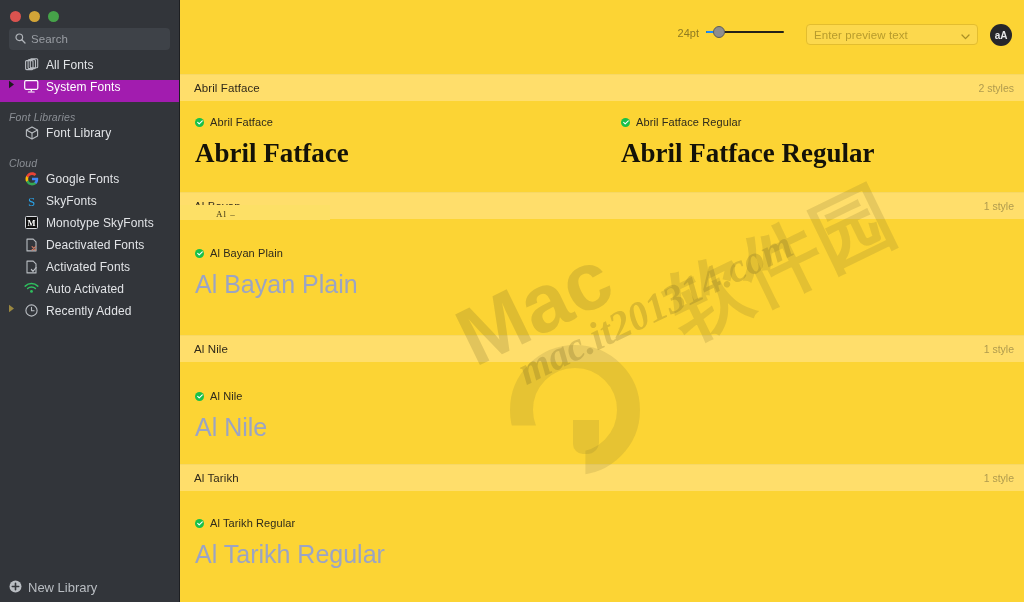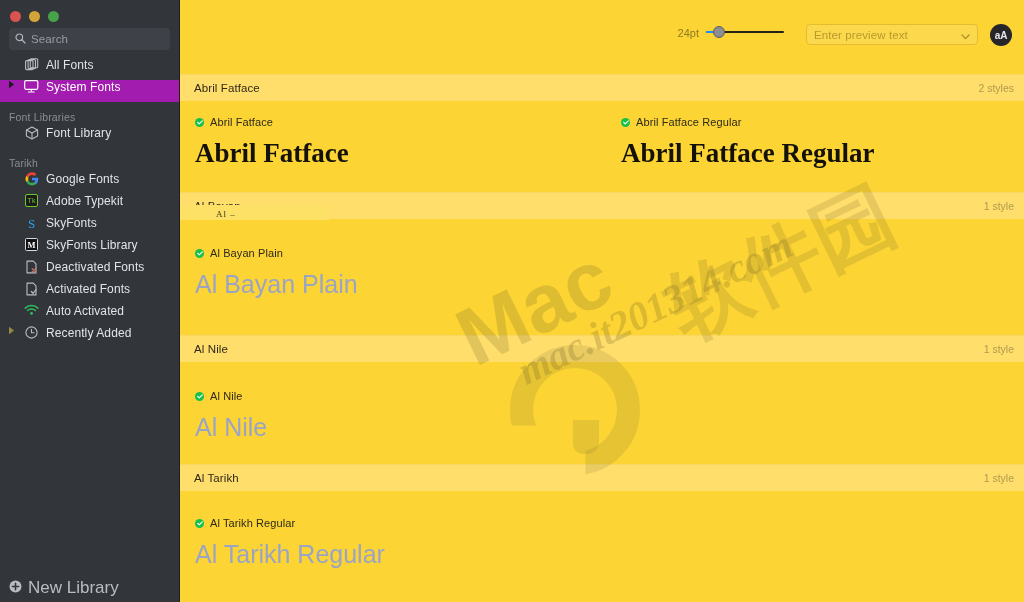--- a/index.html
+++ b/index.html
@@ -82,32 +82,33 @@
     white-space: nowrap;
     letter-spacing: .1px;
   }
   .nav-row.selected .nav-label { color: #ffffff; }
 
   .nav-group-title {
     font-size: 10.5px;
     color: #8b8f95;
     padding: 9px 0 3px 9px;
     letter-spacing: .15px;
+    font-style: italic;
   }
 
   .sidebar-footer {
     height: 29px;
     flex: 0 0 29px;
     display: flex;
     align-items: center;
     gap: 6px;
     padding-left: 9px;
     background: #32353a;
   }
-  .footer-label { font-size: 17px; color: #b9bdc2; }
+  .footer-label { font-size: 13px; color: #b9bdc2; }
 
   
   .main {
     flex: 1 1 auto;
     height: 602px;
     background: #fcd434;
     position: relative;
     overflow: hidden;
   }
 
@@ -390,65 +391,55 @@
         <span class="nav-icon">
           <svg width="14" height="14" viewBox="0 0 14 14">
             <path d="M7 0.9 L12.6 3.9 L12.6 10.1 L7 13.1 L1.4 10.1 L1.4 3.9 Z" fill="none" stroke="#b9bdc2" stroke-width="1.1" stroke-linejoin="round"></path>
             <path d="M1.4 3.9 L7 6.9 L12.6 3.9" fill="none" stroke="#b9bdc2" stroke-width="1.1" stroke-linejoin="round"></path>
             <line x1="7" y1="6.9" x2="7" y2="13.1" stroke="#b9bdc2" stroke-width="1.1"></line>
           </svg>
         </span>
         <span class="nav-label">Font Library</span>
       </div>
 
-      <div class="nav-group-title">Tarikh</div>
+      <div class="nav-group-title">Cloud</div>
 
       <div class="nav-row">
         <span class="disclosure"></span>
         <span class="nav-icon">
           <svg width="14" height="14" viewBox="0 0 14 14">
             <path d="M13.2 7.16c0-.45-.04-.9-.12-1.32H7v2.5h3.48a2.98 2.98 0 0 1-1.29 1.96v1.63h2.09c1.22-1.13 1.92-2.79 1.92-4.77z" fill="#4285F4"></path>
             <path d="M7 13.4c1.74 0 3.2-.58 4.28-1.57l-2.09-1.63c-.58.39-1.32.62-2.19.62-1.68 0-3.1-1.14-3.61-2.66H1.23v1.68A6.46 6.46 0 0 0 7 13.4z" fill="#34A853"></path>
             <path d="M3.39 8.16a3.87 3.87 0 0 1 0-2.48V4H1.23a6.46 6.46 0 0 0 0 5.84l2.16-1.68z" fill="#FBBC05"></path>
             <path d="M7 3.02c.95 0 1.8.33 2.47.97l1.85-1.85C10.2.83 8.74.25 7 .25A6.46 6.46 0 0 0 1.23 4l2.16 1.68C3.9 4.16 5.32 3.02 7 3.02z" fill="#EA4335"></path>
           </svg>
         </span>
         <span class="nav-label">Google Fonts</span>
       </div>
 
-      <div class="nav-row">
-        <span class="disclosure"></span>
-        <span class="nav-icon">
-          <svg width="13" height="13" viewBox="0 0 13 13">
-            <rect x="0.5" y="0.5" width="12" height="12" rx="1.5" fill="#1c1c1c" stroke="#6ec72a" stroke-width="1"></rect>
-            <text x="6.5" y="9.4" font-size="7" fill="#6ec72a" text-anchor="middle" font-family="Liberation Sans, sans-serif">Tk</text>
-          </svg>
-        </span>
-        <span class="nav-label">Adobe Typekit</span>
-      </div>
 
       <div class="nav-row">
         <span class="disclosure"></span>
         <span class="nav-icon">
           <svg width="13" height="14" viewBox="0 0 13 14">
             <text x="6.5" y="11.6" font-size="13" fill="#2aa3e8" text-anchor="middle" font-family="Liberation Serif, serif">S</text>
           </svg>
         </span>
         <span class="nav-label">SkyFonts</span>
       </div>
 
       <div class="nav-row">
         <span class="disclosure"></span>
         <span class="nav-icon">
           <svg width="13" height="13" viewBox="0 0 13 13">
             <rect x="0.5" y="0.5" width="12" height="12" rx="1" fill="#111111" stroke="#d8dade" stroke-width="1"></rect>
             <text x="6.5" y="9.7" font-size="8.5" fill="#ffffff" text-anchor="middle" font-family="Liberation Serif, serif" font-weight="bold">M</text>
           </svg>
         </span>
-        <span class="nav-label">SkyFonts Library</span>
+        <span class="nav-label">Monotype SkyFonts</span>
       </div>
 
 
       <div class="nav-row">
         <span class="disclosure"></span>
         <span class="nav-icon">
           <svg width="13" height="14" viewBox="0 0 13 14">
             <path d="M2 1.1 h6.2 l2.8 2.8 v9 H2 Z" fill="none" stroke="#b9bdc2" stroke-width="1.1" stroke-linejoin="round"></path>
             <path d="M7.1 8.6 l3.4 3.4 M10.5 8.6 l-3.4 3.4" fill="none" stroke="#d07a62" stroke-width="1.2" stroke-linecap="round"></path>
           </svg>

